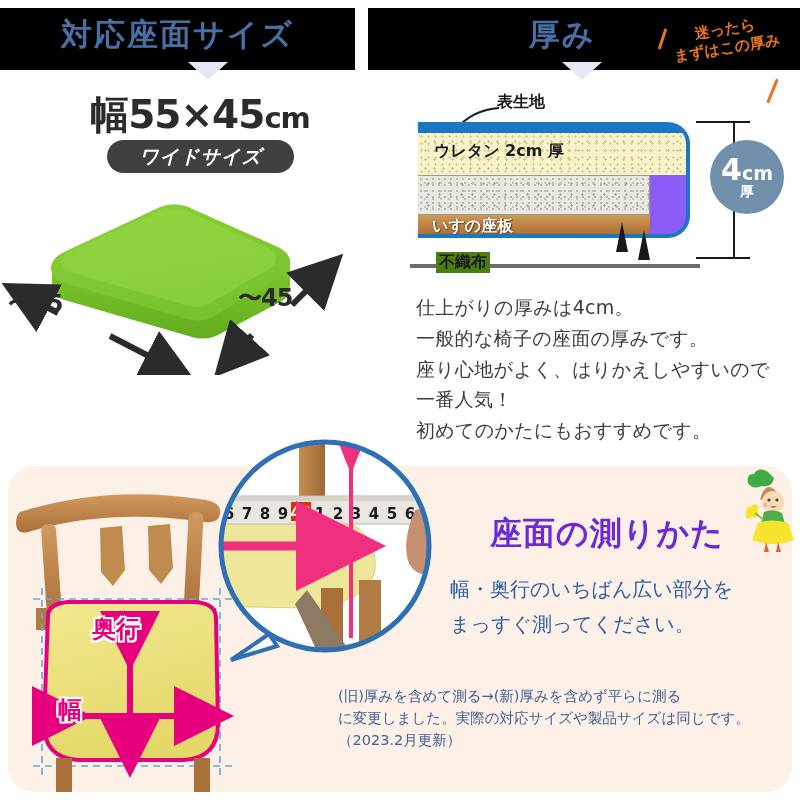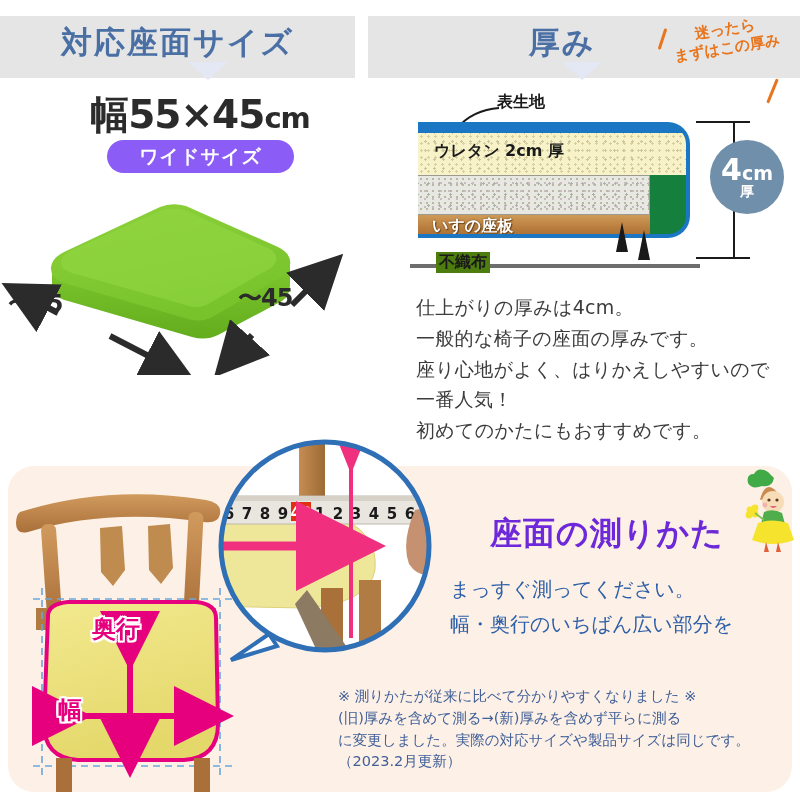--- a/index.html
+++ b/index.html
@@ -5,21 +5,21 @@
   html,body{margin:0;padding:0;}
   body{
     width:800px;height:800px;
     font-family:"DejaVu Sans","Liberation Sans",sans-serif;
     background:#ffffff;overflow:hidden;position:relative;
   }
   .root{position:relative;width:800px;height:800px;}
 
   
   .hdr{
-    position:absolute;top:16px;height:62px;background:#e5e5e5;
+    position:absolute;top:8px;height:62px;background:#000000;
   }
   .hdr.left{left:0;width:355px;}
   .hdr.right{left:368px;width:432px;padding-left:40px;}
   .hdr-txt{
     position:absolute;left:0;right:0;top:6px;text-align:center;
     color:#4a6fa5;font-size:31px;font-weight:700;letter-spacing:2px;
     font-family:"DejaVu Sans","Liberation Sans",sans-serif;
   }
   .hdr.right .hdr-txt{transform:translateX(-42px);}
   .notch{
@@ -43,42 +43,43 @@
   }
 
   
   .size-title{
     position:absolute;left:0;width:400px;top:88px;text-align:center;
     font-size:39px;font-weight:700;color:#2b2b2b;letter-spacing:-1px;
   }
   .size-title .cm{font-size:29px;}
   .pill{
     position:absolute;left:107px;top:140px;width:187px;height:33px;
-    background:#8b5cf6;border-radius:17px;color:#fff;font-size:19px;
+    background:#404040;border-radius:17px;color:#fff;font-size:19px;
     font-weight:700;display:flex;align-items:center;justify-content:center;
     letter-spacing:1px;
+    font-style:italic;
   }
 
   
   .cushion-wrap{position:absolute;left:10px;top:185px;width:380px;height:185px;}
   .dim{
     position:absolute;font-size:24px;font-weight:700;color:#2b2b2b;
     letter-spacing:-1px;
   }
   .dim55{left:8px;top:288px;}
   .dim45{left:238px;top:282px;}
 
   
   .xs{
     position:absolute;left:418px;top:122px;width:272px;height:128px;
   }
   .xs-body{
     position:absolute;left:0;top:0;width:272px;height:116px;
     border:4px solid #1b77c4;border-radius:0 22px 22px 0;
-    border-left:none;background:#15803d;box-sizing:border-box;
+    border-left:none;background:#8b5cf6;box-sizing:border-box;
     overflow:hidden;
   }
   .topband{position:absolute;left:0;top:0;width:100%;height:7px;background:#1b77c4;}
   .ure{
     position:absolute;left:0;top:7px;width:100%;height:42px;
     background:
       radial-gradient(#d8cfa0 1px,transparent 1.2px) 0 0/7px 7px,
       radial-gradient(#ccc59a 1px,transparent 1.2px) 3px 4px/9px 9px,
       #f7f2c8;
   }
@@ -411,24 +412,23 @@
         <circle cx="9" cy="2" r="3.4" fill="#f5e32e"></circle>
         <circle cx="9" cy="8" r="3.4" fill="#f5e32e"></circle>
         <circle cx="3" cy="9" r="3.4" fill="#f5e32e"></circle>
         <line x1="9" y1="7" x2="18" y2="14" stroke="#7cc24a" stroke-width="1.6"></line>
       </g>
     </svg>
   </div>
 
   <div class="howto-title">座面の測りかた</div>
   <div class="howto-body">
+    <div>幅・奥行のいちばん広い部分を</div>
     <div>まっすぐ測ってください。</div>
-    <div>幅・奥行のいちばん広い部分を</div>
   </div>
 
   <div class="note">
-    <div>※ 測りかたが従来に比べて分かりやすくなりました ※</div>
     <div>(旧)厚みを含めて測る→(新)厚みを含めず平らに測る</div>
     <div>に変更しました。実際の対応サイズや製品サイズは同じです。</div>
     <div>（2023.2月更新）</div>
   </div>
 
 </div>
 
 </body></html>

